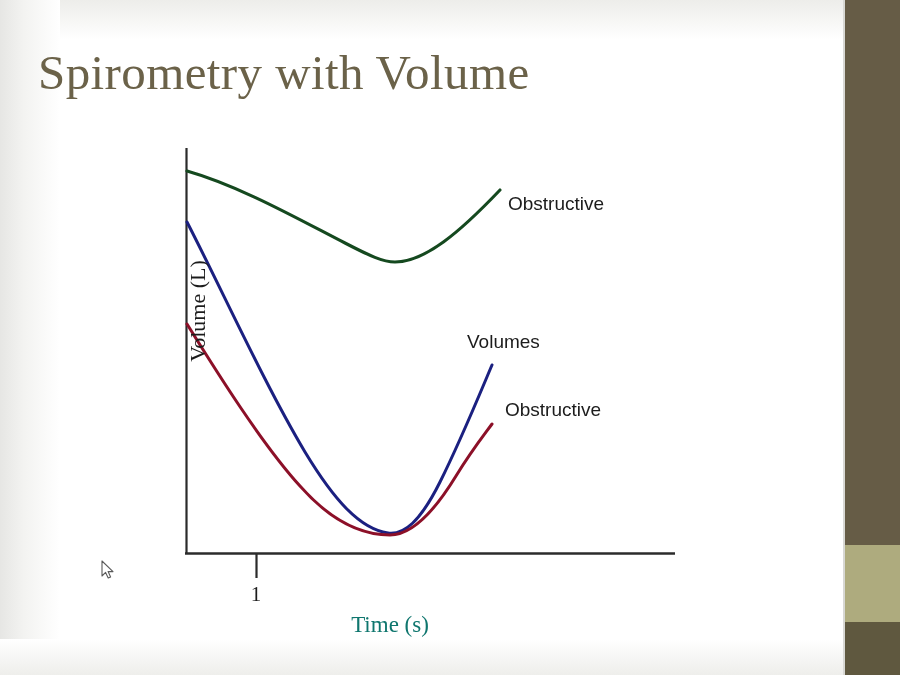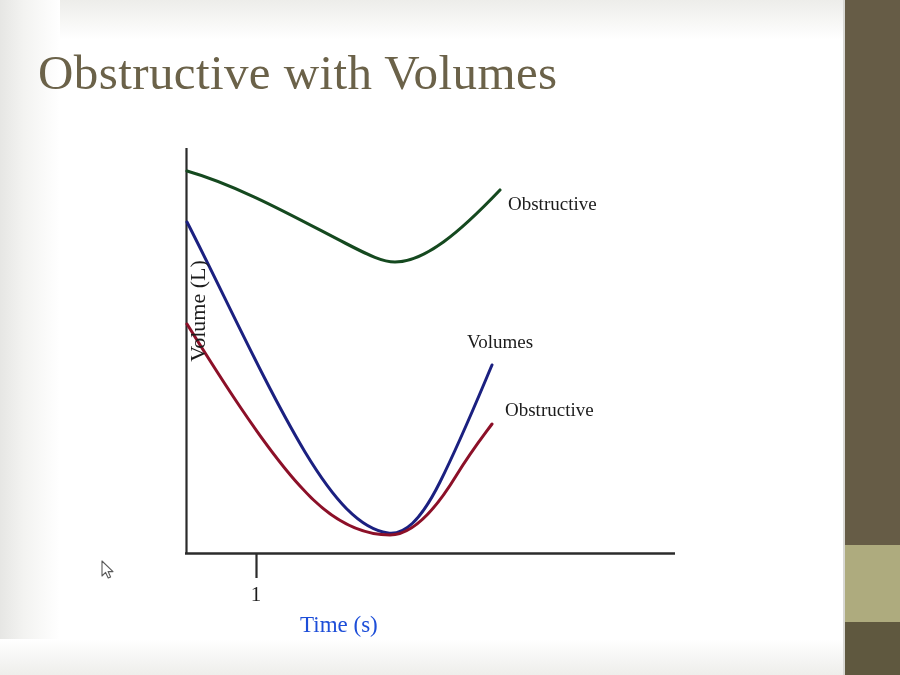--- a/index.html
+++ b/index.html
@@ -91,21 +91,21 @@
   }
   #chart-svg {
     position: absolute;
     left: 0; top: 0;
     width: 900px;
     height: 675px;
   }
 
   .series-label {
     position: absolute;
-    font-family: Liberation Serif, serif;
+    font-family: Liberation Sans, sans-serif;
     font-size: 19px;
     color: #1c1c1c;
     white-space: nowrap;
   }
   #label-obstructive { left: 508px; top: 193px; }
   #label-normal      { left: 467px; top: 331px; }
   #label-restrictive { left: 505px; top: 399px; }
 
   #axis-label-y {
     position: absolute;
@@ -118,23 +118,24 @@
     font-family: "Liberation Serif", serif;
     font-size: 22px;
     color: #1c1c1c;
     white-space: nowrap;
   }
   #axis-label-x {
     position: absolute;
     left: 300px;
     top: 612px;
     width: 180px;
+    text-align: center;
     font-family: "Liberation Serif", serif;
     font-size: 23px;
-    color: #1d4ed8;
+    color: #0f766e;
     white-space: nowrap;
   }
   #tick-label-1 {
     position: absolute;
     left: 240px;
     top: 582px;
     width: 32px;
     text-align: center;
     font-family: "Liberation Serif", serif;
     font-size: 21px;
@@ -152,21 +153,21 @@
 </style>
 </head>
 <body>
 
 <div id="slide">
 
   <div id="bg-vignette-top"></div>
   <div id="bg-vignette-left"></div>
   <div id="bg-vignette-bottom"></div>
 
-  <div id="page-title" style="color: rgb(107, 98, 73);">Obstructive with Volumes</div>
+  <div id="page-title" style="color: rgb(107, 98, 73);">Spirometry with Volume</div>
 
   <div id="chart">
 
     <svg id="chart-svg" viewBox="0 0 900 675">
 
       <line x1="186.5" y1="148" x2="186.5" y2="553" stroke="#2b2b2b" stroke-width="2.2"></line>
 
       <line x1="185" y1="553.5" x2="675" y2="553.5" stroke="#2b2b2b" stroke-width="2.4"></line>
 
       <line x1="256.5" y1="554" x2="256.5" y2="578" stroke="#2b2b2b" stroke-width="2.2"></line>

